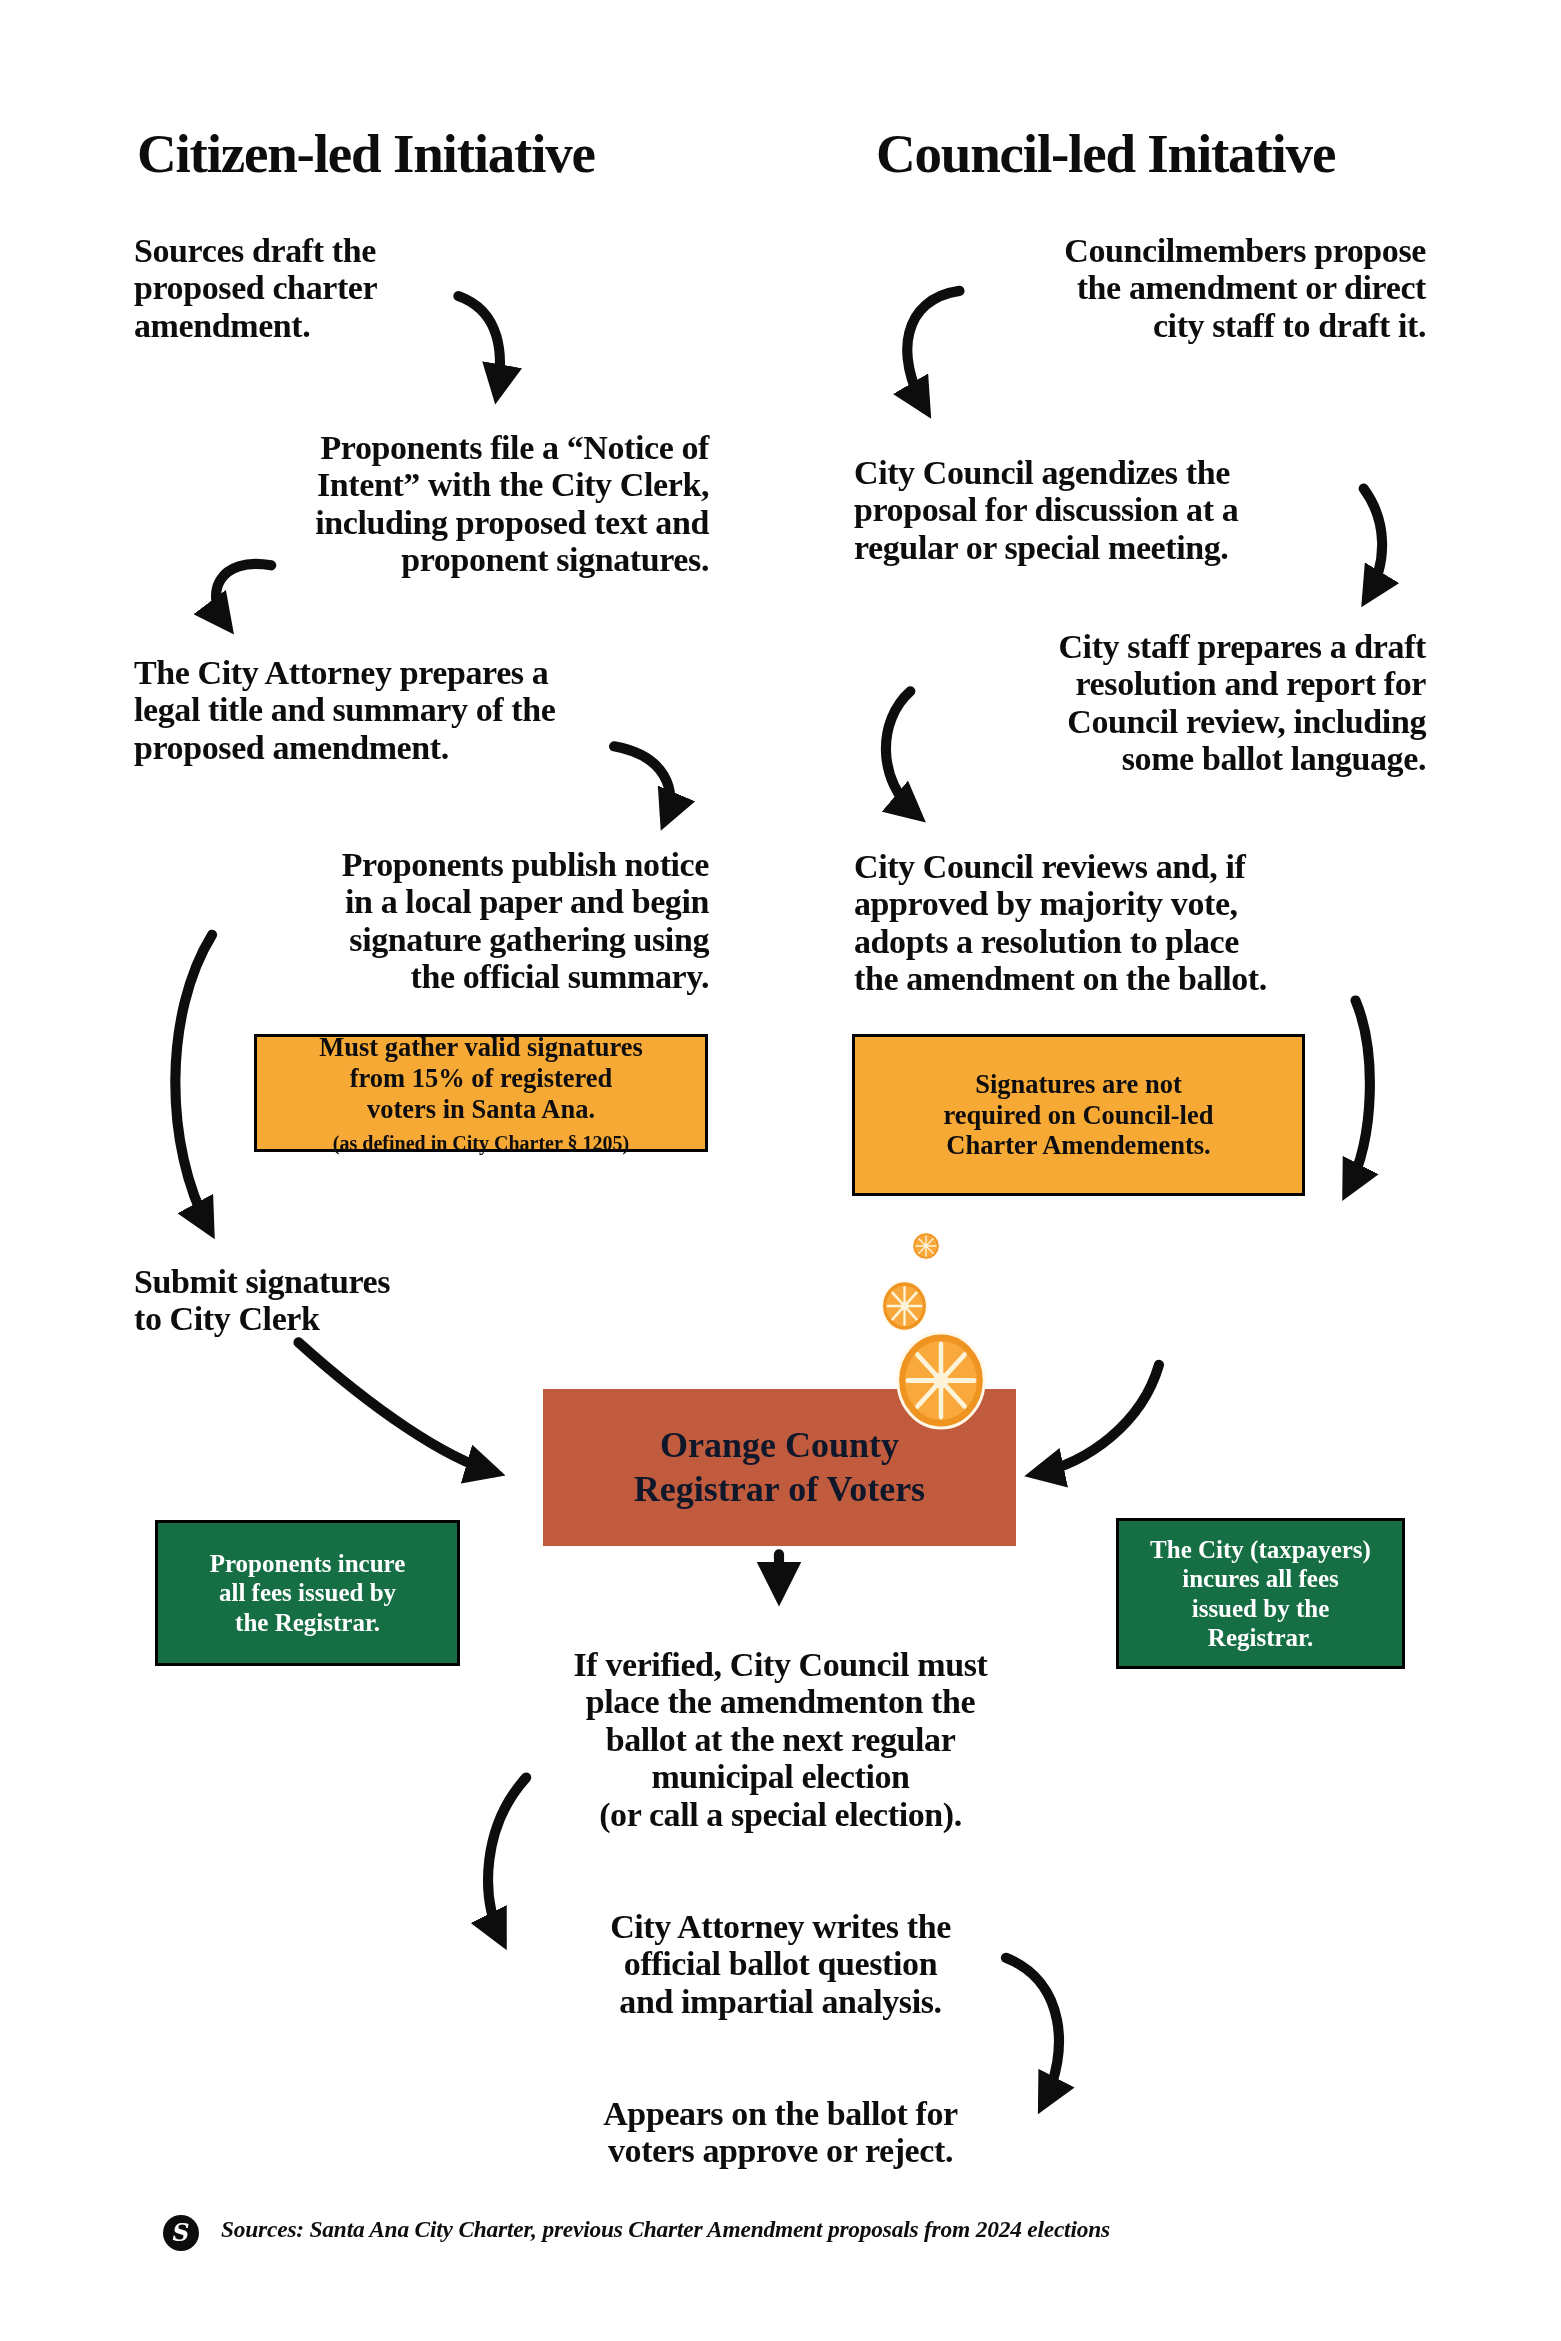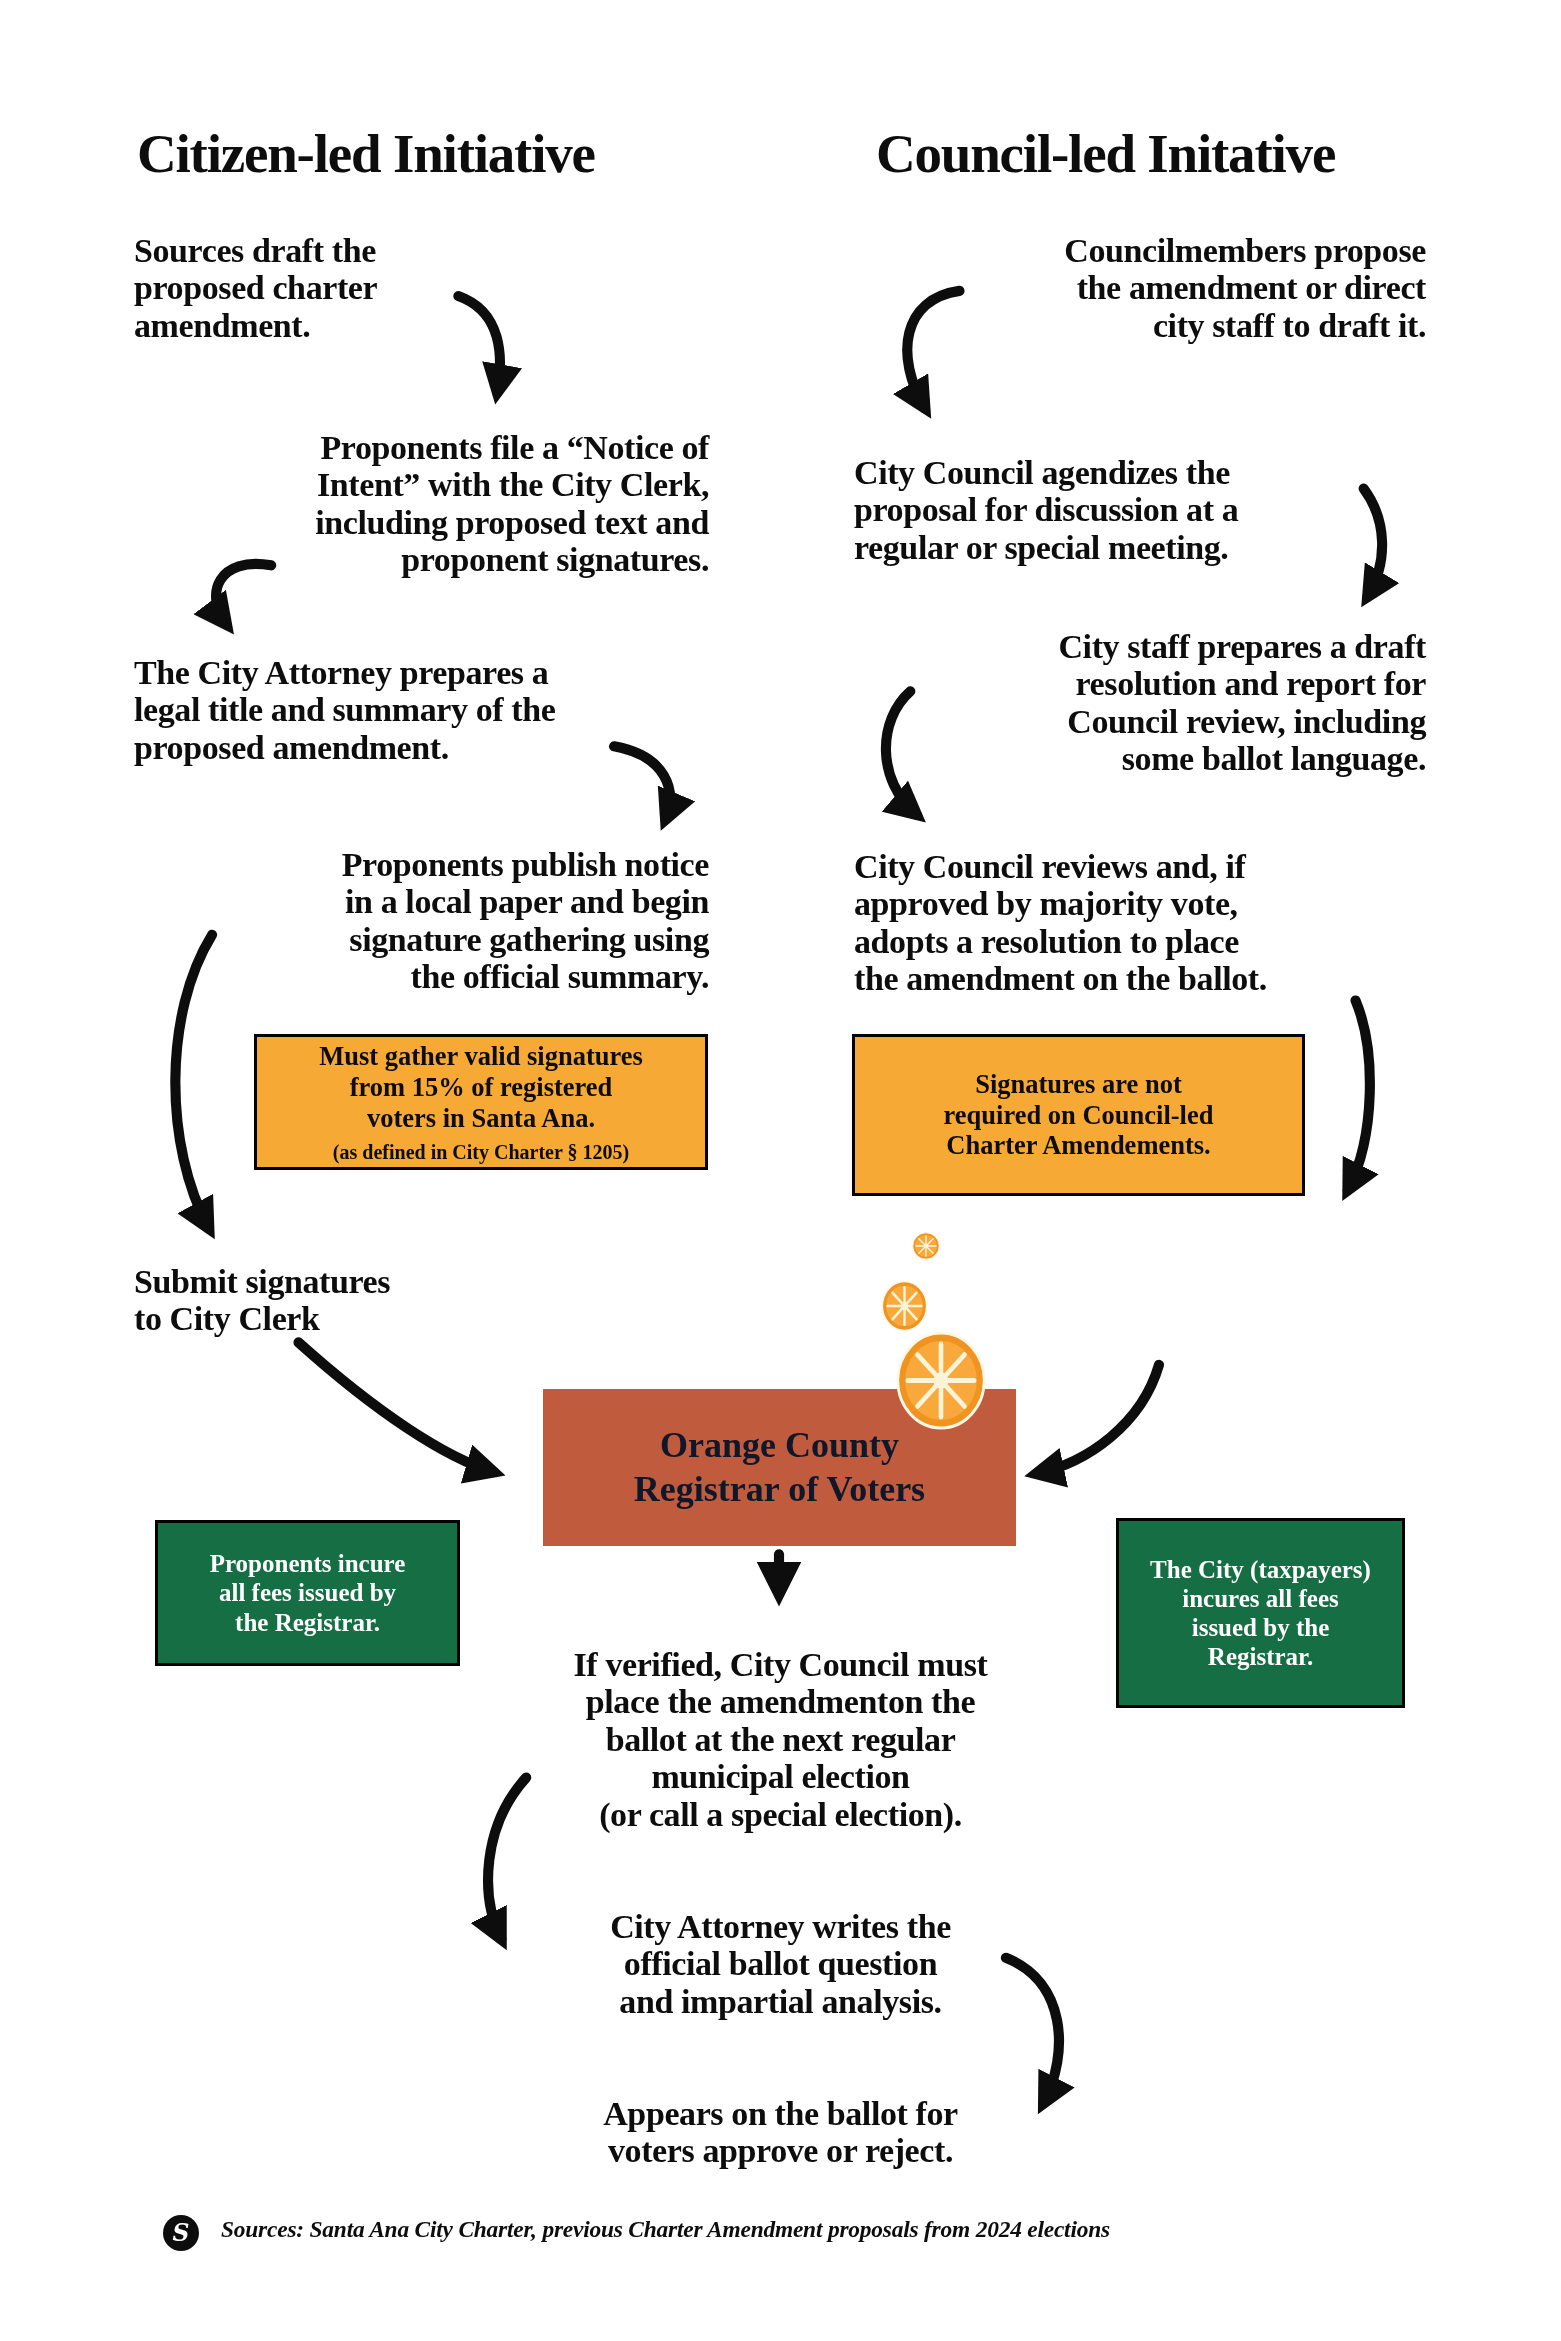--- a/index.html
+++ b/index.html
@@ -70,38 +70,38 @@
 regular or special meeting.</div>
   <div class="t ar" style="right:135px;top:628px;">City staff prepares a draft
 resolution and report for
 Council review, including
 some ballot language.</div>
   <div class="t" style="left:854px;top:848px;">City Council reviews and, if
 approved by majority vote,
 adopts a resolution to place
 the amendment on the ballot.</div>
 
-  <div class="box obox" style="left:254px;top:1034px;width:454px;height:136px;">
+  <div class="box obox" style="left:254px;top:1034px;width:454px;height:118px;">
     <div class="main">Must gather valid signatures
 from 15% of registered
 voters in Santa Ana.</div>
     <div class="sub">(as defined in City Charter § 1205)</div>
   </div>
   <div class="box obox" style="left:852px;top:1034px;width:453px;height:162px;">
     <div class="main">Signatures are not
 required on Council-led
 Charter Amendements.</div>
   </div>
 
   <div class="box gbox" style="left:155px;top:1520px;width:305px;height:146px;">
     <div>Proponents incure
 all fees issued by
 the Registrar.</div>
   </div>
-  <div class="box gbox" style="left:1116px;top:1518px;width:289px;height:190px;">
+  <div class="box gbox" style="left:1116px;top:1518px;width:289px;height:151px;">
     <div>The City (taxpayers)
 incures all fees
 issued by the
 Registrar.</div>
   </div>
 
   <div class="box rbox" style="left:543px;top:1389px;width:473px;height:157px;">
     <div>Orange County
 Registrar of Voters</div>
   </div>

